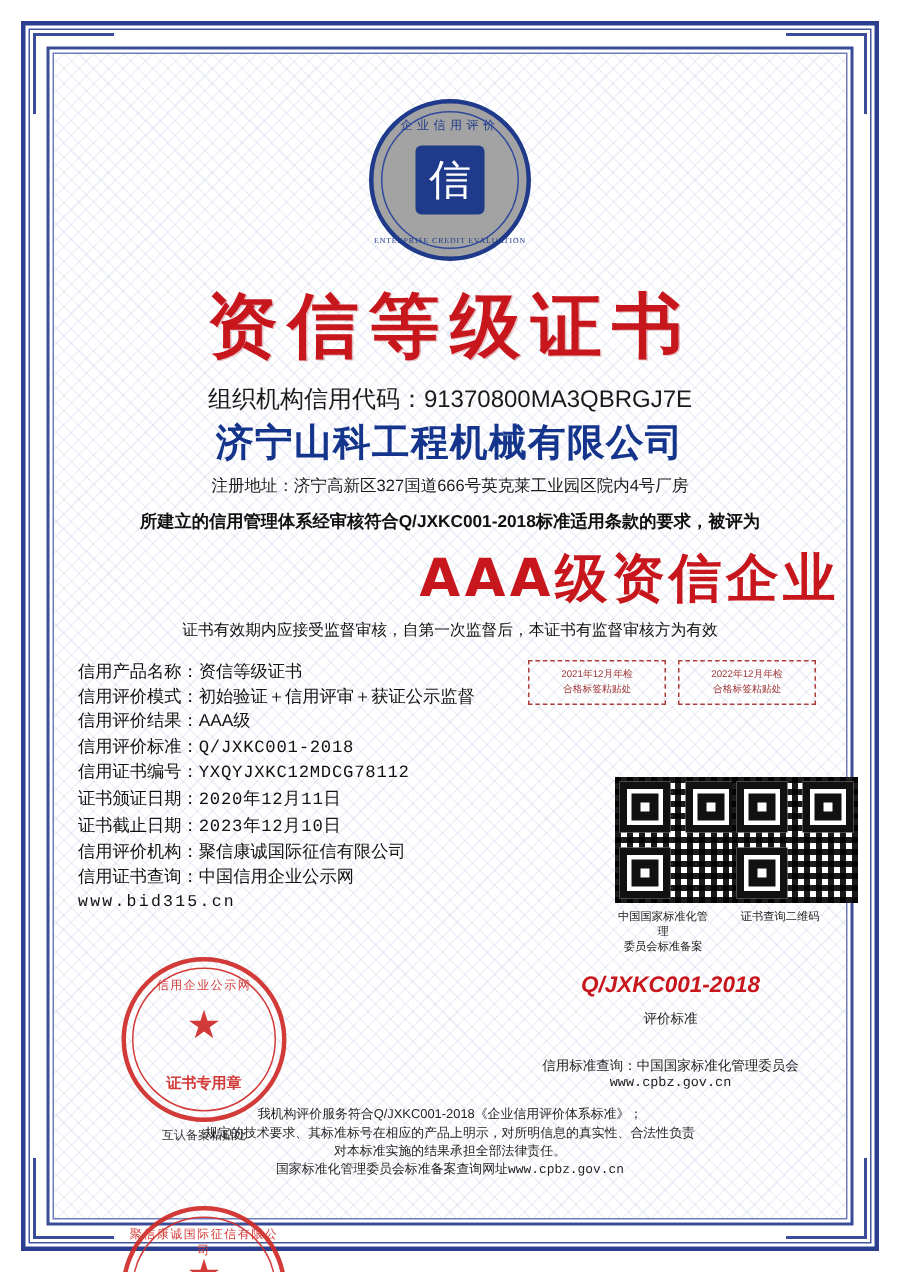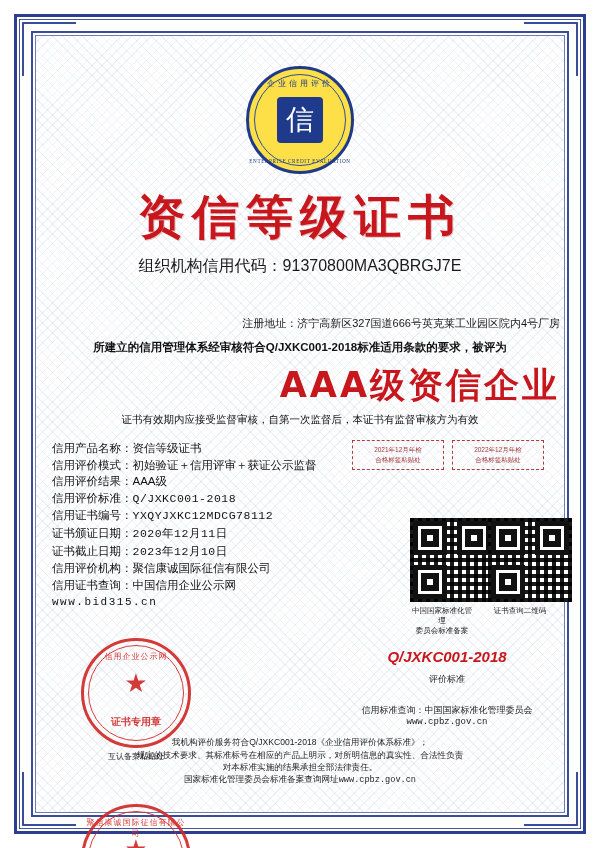--- a/index.html
+++ b/index.html
@@ -74,21 +74,21 @@
     transform: translateX(-50%);
     top: 26px;
     width: 108px;
     height: 108px;
   }
   .emblem {
     width: 108px;
     height: 108px;
     border-radius: 50%;
     border: 3px solid #1f3a8a;
-    background: #fde047;
+    background: #a3a3a3;
     position: relative;
     box-sizing: border-box;
   }
   .emblem::after {
     content: "";
     position: absolute;
     left: 5px; top: 5px; right: 5px; bottom: 5px;
     border-radius: 50%;
     border: 1px solid #2f4a9c;
   }
@@ -154,21 +154,21 @@
     font-size: 25px;
     font-weight: bold;
     color: #15358c;
     letter-spacing: 1px;
     font-family: "DejaVu Sans", sans-serif;
   }
   .address {
     position: absolute;
     top: 276px;
     left: 0; right: 0;
-    text-align: right;
+    text-align: center;
     font-size: 11px;
     color: #1a1a1a;
   }
   .statement {
     position: absolute;
     top: 300px;
     left: 0; right: 0;
     text-align: center;
     font-size: 11.5px;
     color: #111;
@@ -412,20 +412,21 @@
     <div class="emblem-wrap">
       <div class="emblem">
         <div class="emblem-top-text">企业信用评价</div>
         <div class="emblem-center">信</div>
         <div class="emblem-bottom-text">ENTERPRISE CREDIT EVALUATION</div>
       </div>
     </div>
 
     <div class="title">资信等级证书</div>
     <div class="org-code">组织机构信用代码：91370800MA3QBRGJ7E</div>
+    <div class="company">济宁山科工程机械有限公司</div>
     <div class="address">注册地址：济宁高新区327国道666号英克莱工业园区院内4号厂房</div>
     <div class="statement">所建立的信用管理体系经审核符合Q/JXKC001-2018标准适用条款的要求，被评为</div>
     <div class="grade">AAA级资信企业</div>
     <div class="validity">证书有效期内应接受监督审核，自第一次监督后，本证书有监督审核方为有效</div>
 
     <div class="details" id="details-list">
       <div class="row"><span class="lbl">信用产品名称：</span><span class="val">资信等级证书</span></div>
         <div class="row"><span class="lbl">信用评价模式：</span><span class="val">初始验证＋信用评审＋获证公示监督</span></div>
         <div class="row"><span class="lbl">信用评价结果：</span><span class="val">AAA级</span></div>
         <div class="row"><span class="lbl">信用评价标准：</span><span class="val mono">Q/JXKC001-2018</span></div>

